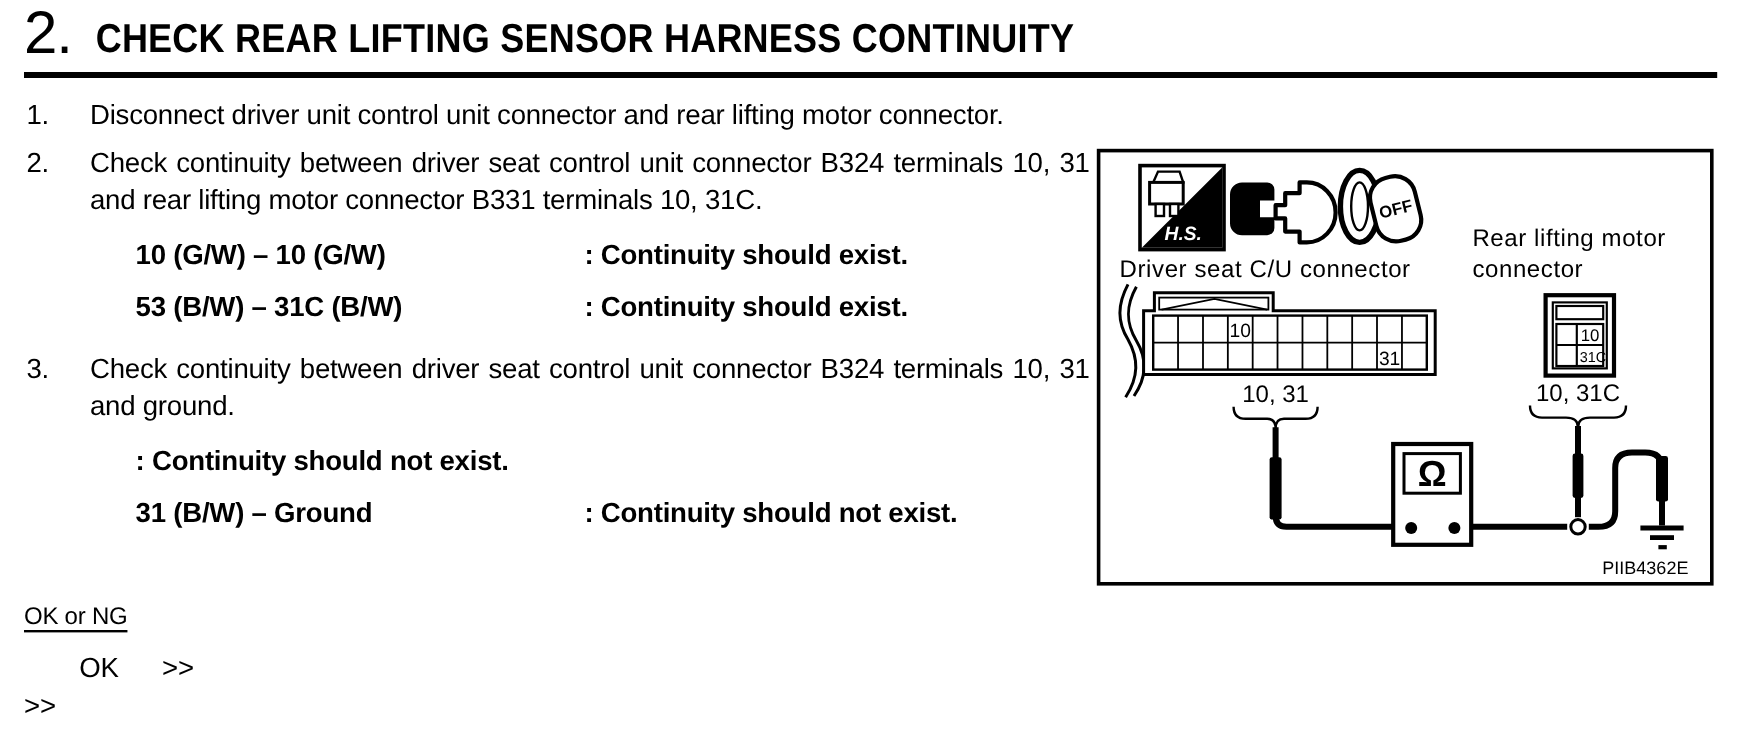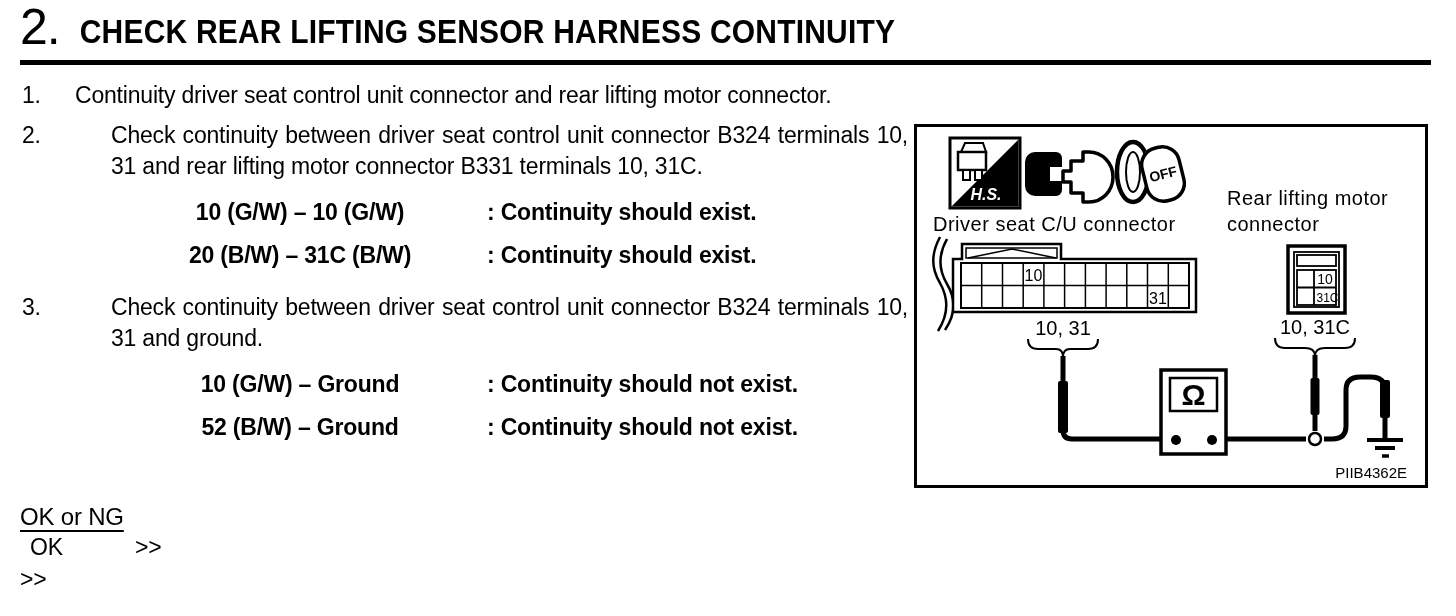--- a/index.html
+++ b/index.html
@@ -16,33 +16,33 @@
   .step-no{font-size:50px;line-height:54px;font-weight:400;letter-spacing:-1px;}
   .page-title{
     display:inline-block;font-size:30px;font-weight:bold;letter-spacing:.2px;
     transform:scaleY(1.12);transform-origin:left bottom;
   }
   
   .steps{position:absolute;left:22px;top:80px;width:886px;font-size:23px;line-height:31px;letter-spacing:-0.2px;}
   .step{display:flex;margin-bottom:9px;}
   .step-num{width:53px;flex:none;}
   .step-body{flex:1;}
-  .step-body.justify{text-align:justify;margin-left:36px;}
+  .step-body.justify{text-align:justify;}
   .step.wide{width:1010px;}
-  .specs{margin:15px 0 21px 91px;text-align:center;}
+  .specs{margin:15px 0 21px 91px;}
   .spec-row{display:flex;font-weight:bold;margin-bottom:12px;line-height:31px;}
   .spec-terminals{width:374px;flex:none;}
   
   .result{position:absolute;left:20px;top:503px;font-size:23px;letter-spacing:-0.2px;}
   .result-heading{
-    font-size:24px;text-decoration:underline;text-decoration-thickness:2px;
-    text-underline-offset:5px;
+    font-size:20px;text-decoration:underline;text-decoration-thickness:2px;
+    text-underline-offset:5px;margin-bottom:14px;
   }
   .outcome{display:flex;line-height:32px;}
-  .outcome-label{width:105px;padding-left:10px;flex:none;}
+  .outcome-label{width:105px;padding-left:10px;flex:none;text-align:center;}
   .outcome-arrow{width:40px;flex:none;}
   
   .figure{
     position:absolute;left:914px;top:124px;width:508px;height:358px;
     border:3px solid #000;background:#fff;box-sizing:content-box;
   }
   .figure svg{display:block;font-family:"Liberation Sans",sans-serif;}
 </style>
 </head>
 <body>
@@ -51,51 +51,50 @@
 
   <div class="title-row">
     <span class="step-no">2.</span>
     <span class="page-title">CHECK REAR LIFTING SENSOR HARNESS CONTINUITY</span>
   </div>
 
   <div class="steps">
 
     <div class="step wide">
       <span class="step-num">1.</span>
-      <span class="step-body">Continuity driver seat control unit connector and rear lifting motor connector.</span>
+      <span class="step-body">Disconnect driver unit control unit connector and rear lifting motor connector.</span>
     </div>
 
     <div class="step">
       <span class="step-num">2.</span>
       <span class="step-body justify">Check continuity between driver seat control unit connector B324 terminals 10, 31 and rear lifting motor connector B331 terminals 10, 31C.</span>
     </div>
 
     <div class="specs">
       <div class="spec-row">
         <span class="spec-terminals">10 (G/W) – 10 (G/W)</span>
         <span class="spec-result">: Continuity should exist.</span>
       </div>
       <div class="spec-row">
-        <span class="spec-terminals">20 (B/W) – 31C (B/W)</span>
+        <span class="spec-terminals">53 (B/W) – 31C (B/W)</span>
         <span class="spec-result">: Continuity should exist.</span>
       </div>
     </div>
 
     <div class="step">
       <span class="step-num">3.</span>
       <span class="step-body justify">Check continuity between driver seat control unit connector B324 terminals 10, 31 and ground.</span>
     </div>
 
     <div class="specs">
       <div class="spec-row">
-        <span class="spec-terminals">10 (G/W) – Ground</span>
         <span class="spec-result">: Continuity should not exist.</span>
       </div>
       <div class="spec-row">
-        <span class="spec-terminals">52 (B/W) – Ground</span>
+        <span class="spec-terminals">31 (B/W) – Ground</span>
         <span class="spec-result">: Continuity should not exist.</span>
       </div>
     </div>
 
   </div>
 
   <div class="result">
     <div class="result-heading">OK or NG</div>
     <div class="outcome">
       <span class="outcome-label">OK</span>

